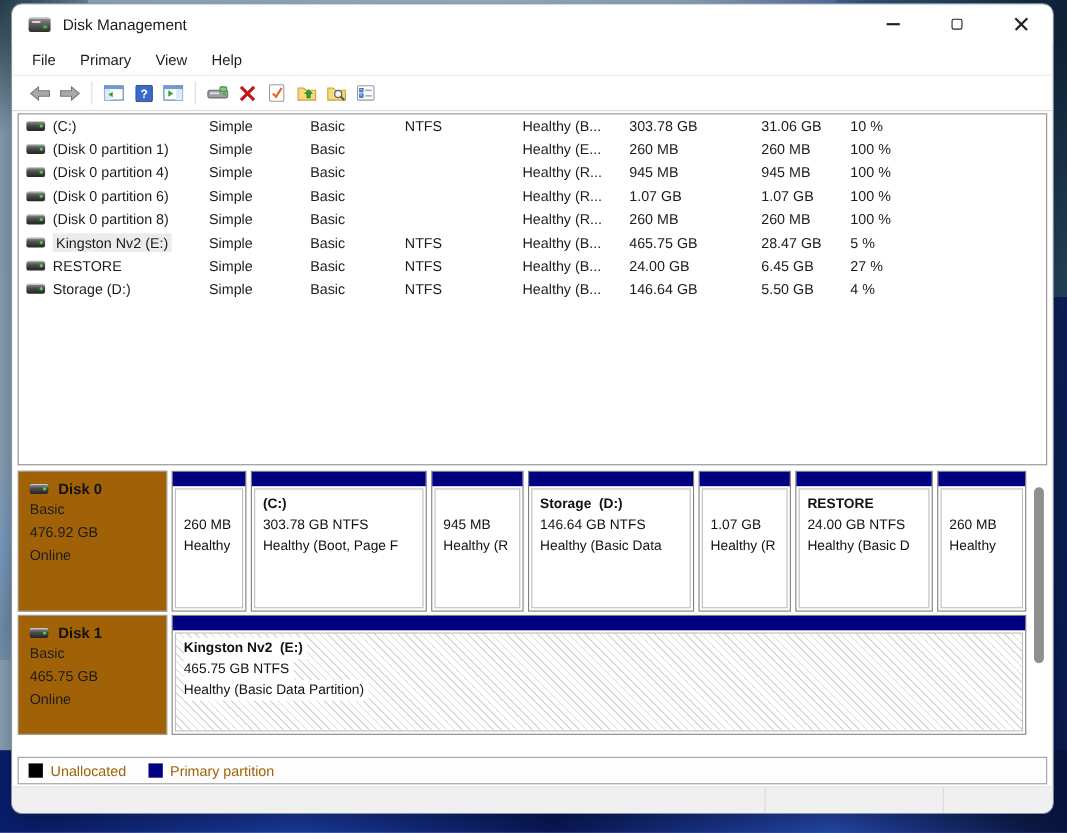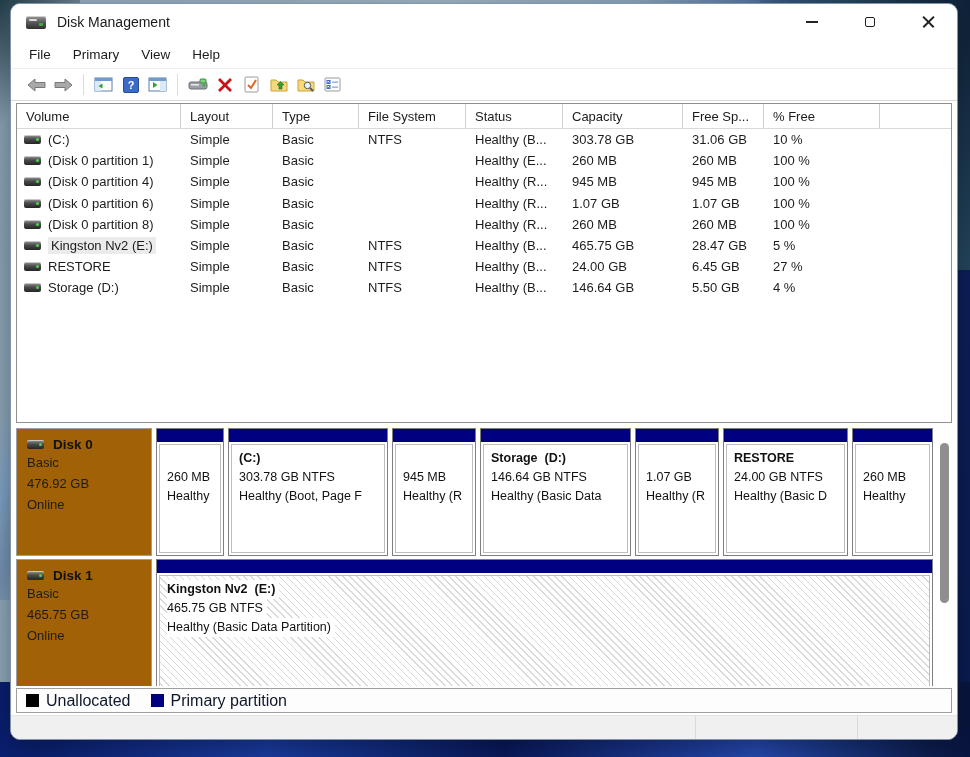--- a/index.html
+++ b/index.html
@@ -64,40 +64,40 @@
   .volname.sel { background:#ebebeb; padding:1px 3px; }
   .drive-icon { width:17px; height:9px; flex:none; border-radius:2px; position:relative;
     background:linear-gradient(#999 0%,#4c4c4c 45%,#242424 100%);
     box-shadow:inset 0 1px 0 rgba(255,255,255,.5); }
   .drive-icon::after { content:""; position:absolute; right:2px; top:3px; width:3px; height:3px;
     background:#49d14f; border-radius:50%; }
 
   
   .graph-pane { flex:1; position:relative; margin:2px 5px 0 5px; background:#fff; overflow:hidden; }
   .disk-row { display:flex; margin-top:3px; }
-  .h-disk0 { height:128px; } .h-disk1 { height:156px; }
+  .h-disk0 { height:128px; } .h-disk1 { height:109px; }
   .disk-label { width:136px; flex:none; background:#a16207; border:1px solid #9f9f9f; padding:8px 0 0 10px; }
   .dl-head { display:flex; align-items:center; gap:9px; font-weight:bold; font-size:13.5px; color:#111; }
   .dl-line { font-size:13px; line-height:20px; color:#1c1c1c; margin-top:1px; }
   .disk-strip { flex:1; display:flex; gap:4px; margin:0 19px 0 4px; min-width:0; }
   .part { flex:none; display:flex; flex-direction:column; border:1px solid #7f7f7f; background:#fff; min-width:0; }
   .part.grow { flex:1; }
   .pband { height:13px; flex:none; background:#000080; }
   .pbody { flex:1; margin:2px; border:1px solid #bdbdbd; background:#fff;
     padding:4px 2px 0 7px; overflow:hidden; font-size:12.5px; color:#111; }
   .pl1 { font-weight:bold; white-space:pre; height:19px; line-height:19px; overflow:hidden; }
   .pl  { white-space:pre; height:19px; line-height:19px; overflow:hidden; }
   .hatch .pbody { background:repeating-linear-gradient(45deg,#ffffff 0 4px,#d9d9d9 4px 5px); }
   .hatch .pl1,.hatch .pl { background:#fff; display:table; padding-right:4px; }
   .vscroll { position:absolute; right:3px; top:18px; width:9px; height:160px;
     background:#8f8f8f; border-radius:5px; }
 
   
   .legend { flex:none; height:25px; margin:2px 5px 0 5px; border:1px solid #9f9f9f; background:#fdfdfd;
-    display:flex; align-items:center; padding-left:9px; font-size:16px; color:#0f172a; }
+    display:flex; align-items:center; padding-left:9px; font-size:13px; color:#a16207; }
   .legend-item { display:flex; align-items:center; gap:7px; margin-right:20px; }
   .swatch { width:13px; height:13px; flex:none; }
   .sw-black { background:#000000; } .sw-navy { background:#000080; }
   .statusbar { flex:none; height:24px; margin-top:2px; background:#f0f0f0; display:flex; border-top:1px solid #e3e3e3; }
   .sb-fill { flex:1; } .sb-cell { border-left:1px solid #dadada; flex:none; }
   .sb-c1 { width:162px; } .sb-c2 { width:100px; }
 
   svg { display:block; }
 </style>
 </head>
@@ -207,31 +207,20 @@
           <path d="M3.5 5 L4.5 6 L6 3.5" fill="none" stroke="#3a6bc9"></path>
           <rect x="8" y="4.5" width="6" height="1.3" fill="#8aa8d6"></rect>
           <rect x="3" y="8.5" width="3" height="3" fill="#fff" stroke="#3a6bc9"></rect>
           <path d="M3.5 10 L4.5 11 L6 8.5" fill="none" stroke="#3a6bc9"></path>
           <rect x="8" y="9.5" width="6" height="1.3" fill="#8aa8d6"></rect>
         </svg>
     </div>
   </div>
 
   <div class="volume-pane">
-    <div class="vt-header">
-      <div class="vt-h c0">Volume</div>
-      <div class="vt-h c1">Layout</div>
-      <div class="vt-h c2">Type</div>
-      <div class="vt-h c3">File System</div>
-      <div class="vt-h c4">Status</div>
-      <div class="vt-h c5">Capacity</div>
-      <div class="vt-h c6">Free Sp...</div>
-      <div class="vt-h c7">% Free</div>
-      <div class="vt-filler"></div>
-    </div>
 
     <div class="vt-row">
       <div class="vt-c c0 volcell">
           <span class="drive-icon"></span>
           <span class="volname">(C:)</span>
         </div>
       <div class="vt-c c1">Simple</div>
       <div class="vt-c c2">Basic</div>
       <div class="vt-c c3">NTFS</div>
       <div class="vt-c c4">Healthy (B...</div>

